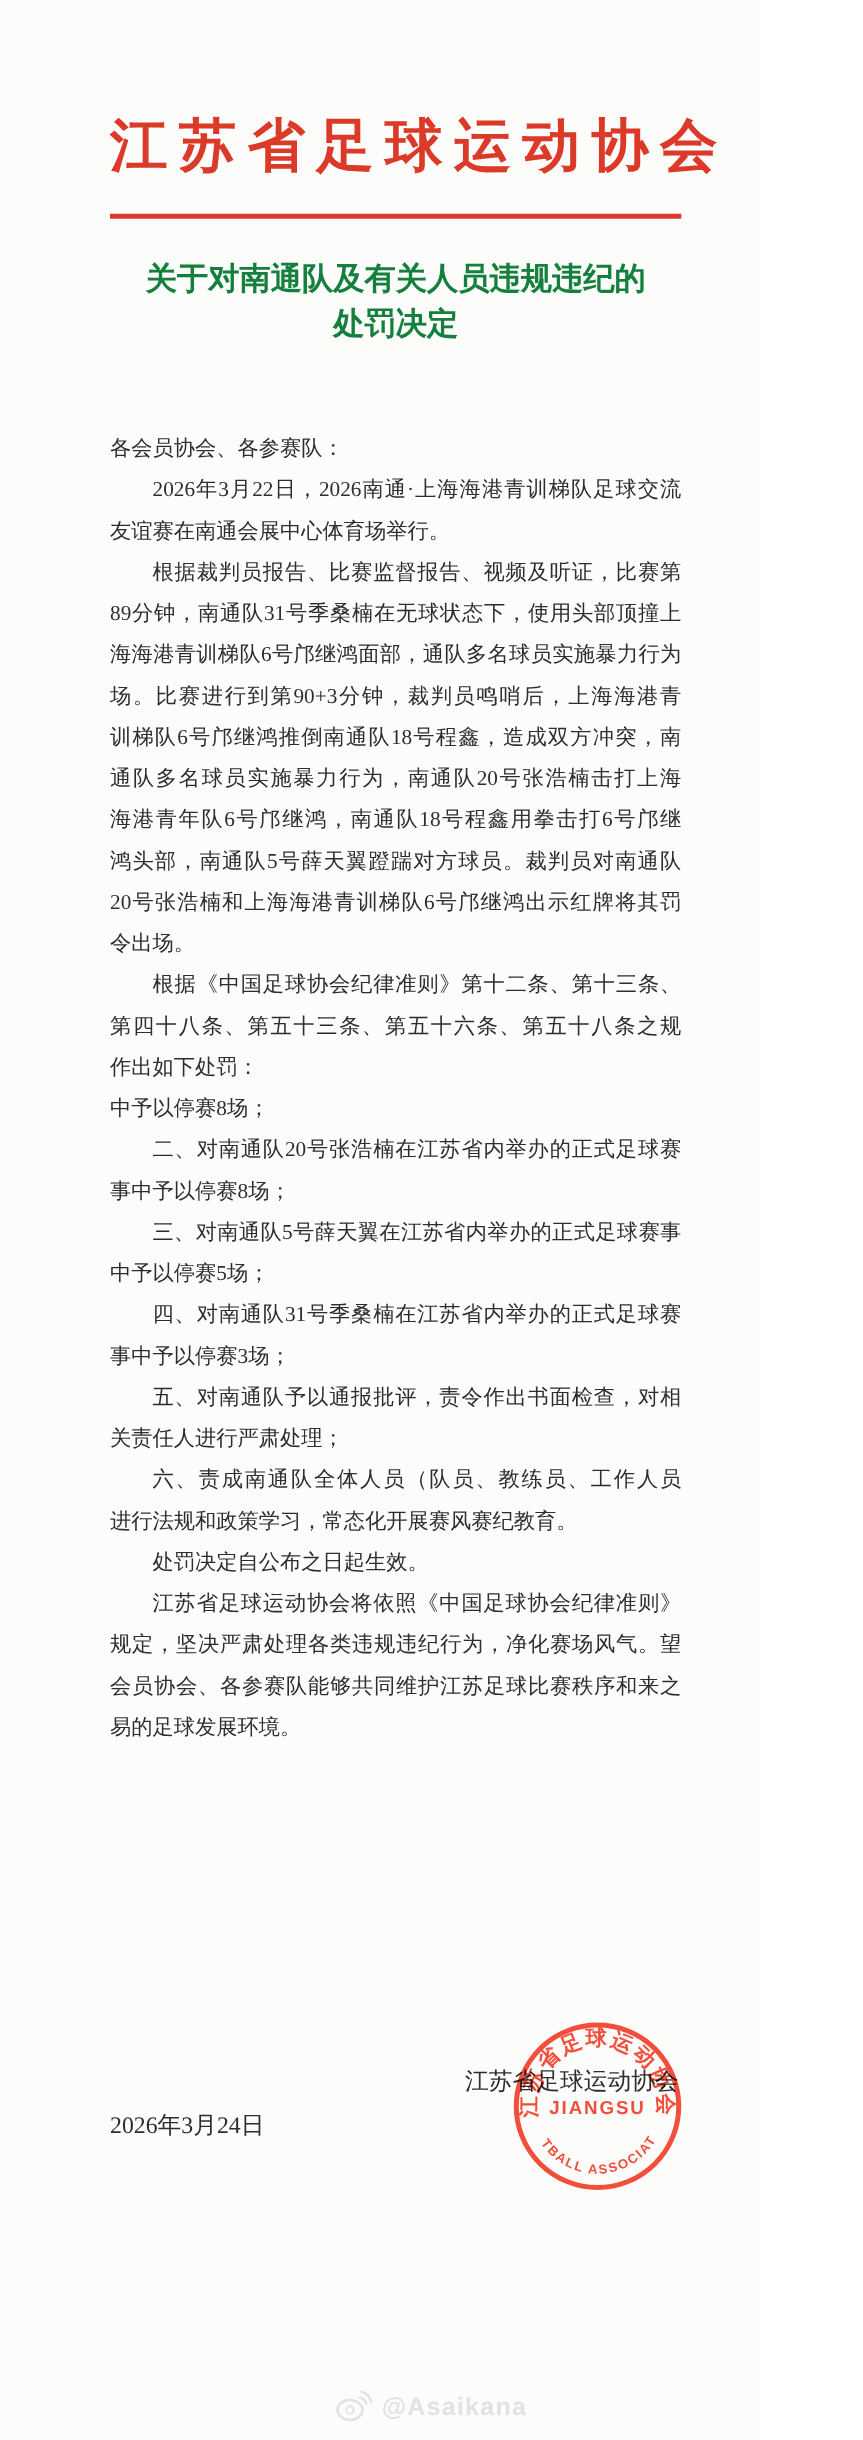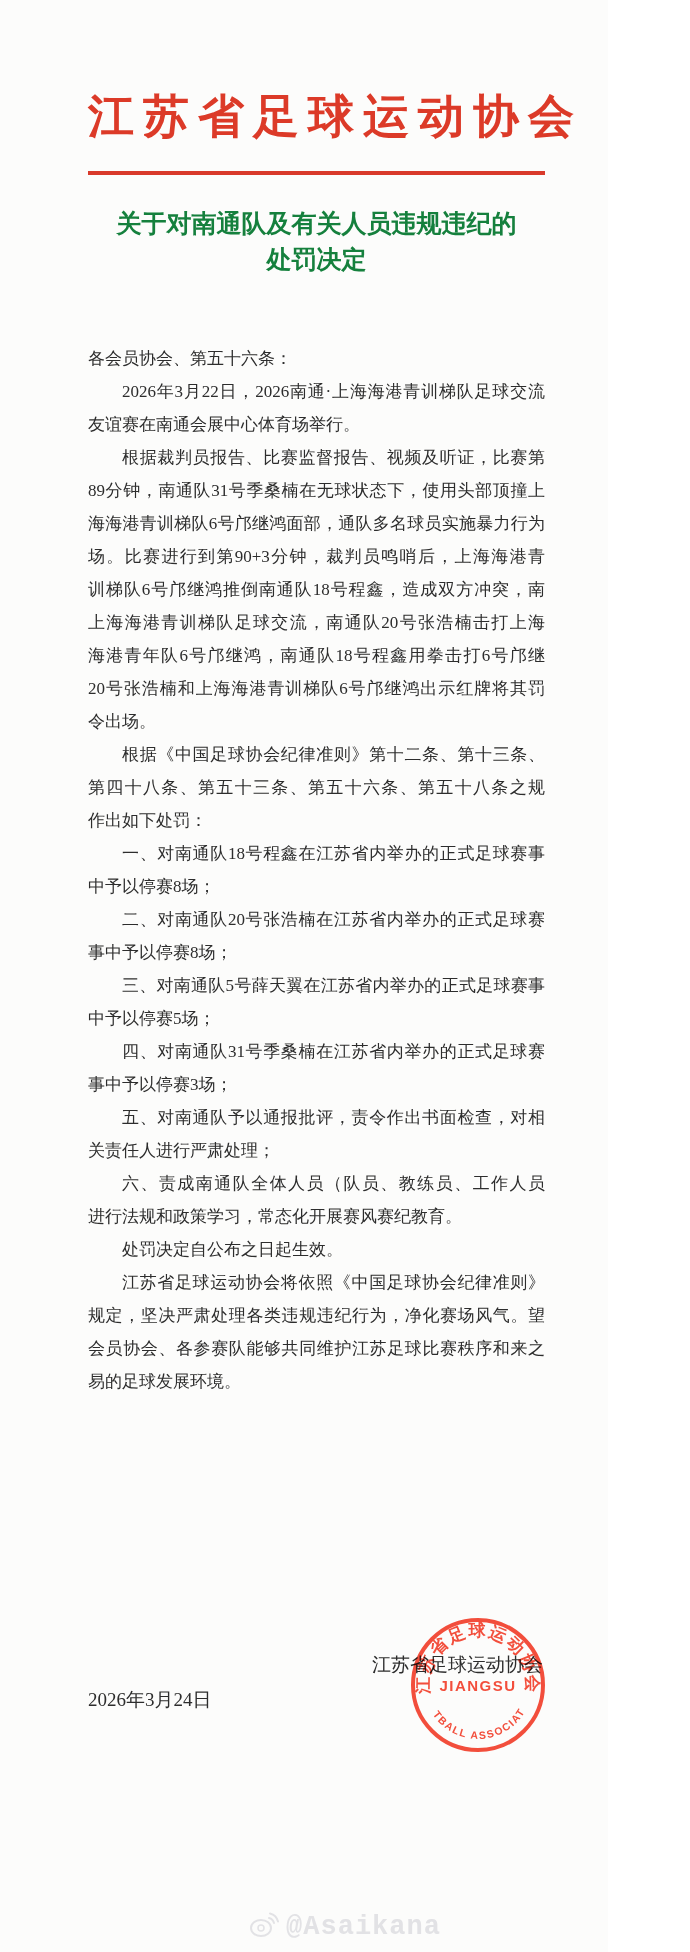--- a/index.html
+++ b/index.html
@@ -51,59 +51,59 @@
     position:absolute;left:398px;top:1605px;width:160px;height:160px;
     mix-blend-mode:multiply;
     opacity:0.92;
   }
   .seal text{fill:#f5402c;}
   .seal .arc-cn{font-family:"Liberation Serif","DejaVu Serif",serif;font-size:17px;font-weight:bold;letter-spacing:2px;}
   .seal .center-en{font-family:"Liberation Sans","DejaVu Sans",sans-serif;font-size:15px;font-weight:bold;letter-spacing:1.5px;}
   .seal .arc-en{font-family:"Liberation Sans","DejaVu Sans",sans-serif;font-size:10.5px;font-weight:bold;letter-spacing:1.5px;}
   .watermark{
     position:absolute;left:0;top:1912px;width:690px;
-    display:flex;align-items:flex-start;justify-content:center;gap:7px;
+    display:flex;align-items:flex-end;justify-content:center;gap:7px;
     color:#e2e2e5;
-    font-family:Liberation Mono, monospace;
-    font-size:27px;font-weight:bold;letter-spacing:1px;
+    font-family:Liberation Sans, sans-serif;
+    font-size:20px;font-weight:bold;letter-spacing:1px;
   }
 </style>
 </head>
 <body>
 
 <div class="page">
 
   <div class="doc-col">
 
     <div class="org-header">江苏省足球运动协会</div>
 
     <div class="red-rule"></div>
 
     <div class="doc-title">
       <div>关于对南通队及有关人员违规违纪的</div>
       <div>处罚决定</div>
     </div>
 
     <div class="body-lines">
-        <div class="bline last">各会员协会、第五十六条：</div>
+        <div class="bline last">各会员协会、各参赛队：</div>
         <div class="bline ind">2026年3月22日，2026南通·上海海港青训梯队足球交流</div>
         <div class="bline last">友谊赛在南通会展中心体育场举行。</div>
         <div class="bline ind">根据裁判员报告、比赛监督报告、视频及听证，比赛第</div>
         <div class="bline">89分钟，南通队31号季桑楠在无球状态下，使用头部顶撞上</div>
         <div class="bline">海海港青训梯队6号邝继鸿面部，通队多名球员实施暴力行为</div>
         <div class="bline">场。比赛进行到第90+3分钟，裁判员鸣哨后，上海海港青</div>
         <div class="bline">训梯队6号邝继鸿推倒南通队18号程鑫，造成双方冲突，南</div>
-        <div class="bline">上海海港青训梯队足球交流，南通队20号张浩楠击打上海</div>
+        <div class="bline">通队多名球员实施暴力行为，南通队20号张浩楠击打上海</div>
         <div class="bline">海港青年队6号邝继鸿，南通队18号程鑫用拳击打6号邝继</div>
+        <div class="bline">鸿头部，南通队5号薛天翼蹬踹对方球员。裁判员对南通队</div>
         <div class="bline">20号张浩楠和上海海港青训梯队6号邝继鸿出示红牌将其罚</div>
         <div class="bline last">令出场。</div>
         <div class="bline ind">根据《中国足球协会纪律准则》第十二条、第十三条、</div>
         <div class="bline">第四十八条、第五十三条、第五十六条、第五十八条之规定，</div>
         <div class="bline last">作出如下处罚：</div>
-        <div class="bline ind">一、对南通队18号程鑫在江苏省内举办的正式足球赛事</div>
         <div class="bline last" style="">中予以停赛8场；</div>
         <div class="bline ind">二、对南通队20号张浩楠在江苏省内举办的正式足球赛</div>
         <div class="bline last">事中予以停赛8场；</div>
         <div class="bline ind">三、对南通队5号薛天翼在江苏省内举办的正式足球赛事</div>
         <div class="bline last">中予以停赛5场；</div>
         <div class="bline ind">四、对南通队31号季桑楠在江苏省内举办的正式足球赛</div>
         <div class="bline last">事中予以停赛3场；</div>
         <div class="bline ind">五、对南通队予以通报批评，责令作出书面检查，对相</div>
         <div class="bline last">关责任人进行严肃处理；</div>
         <div class="bline ind">六、责成南通队全体人员（队员、教练员、工作人员等）</div>

